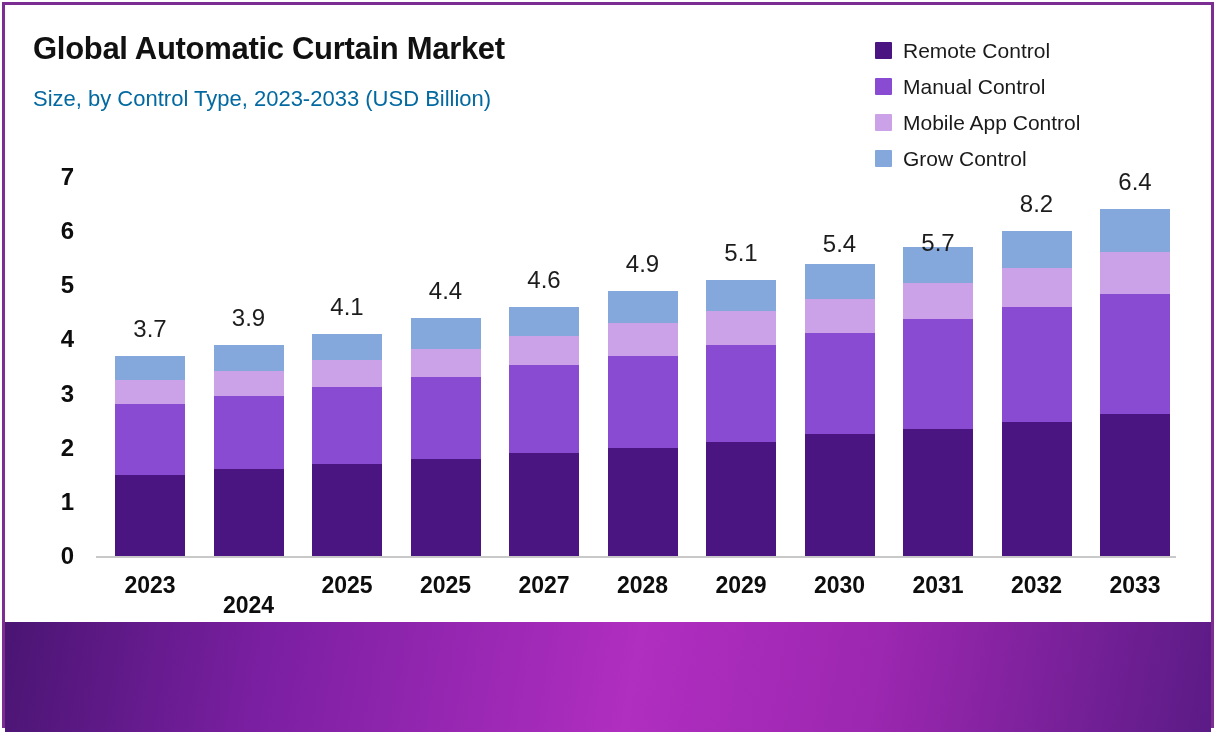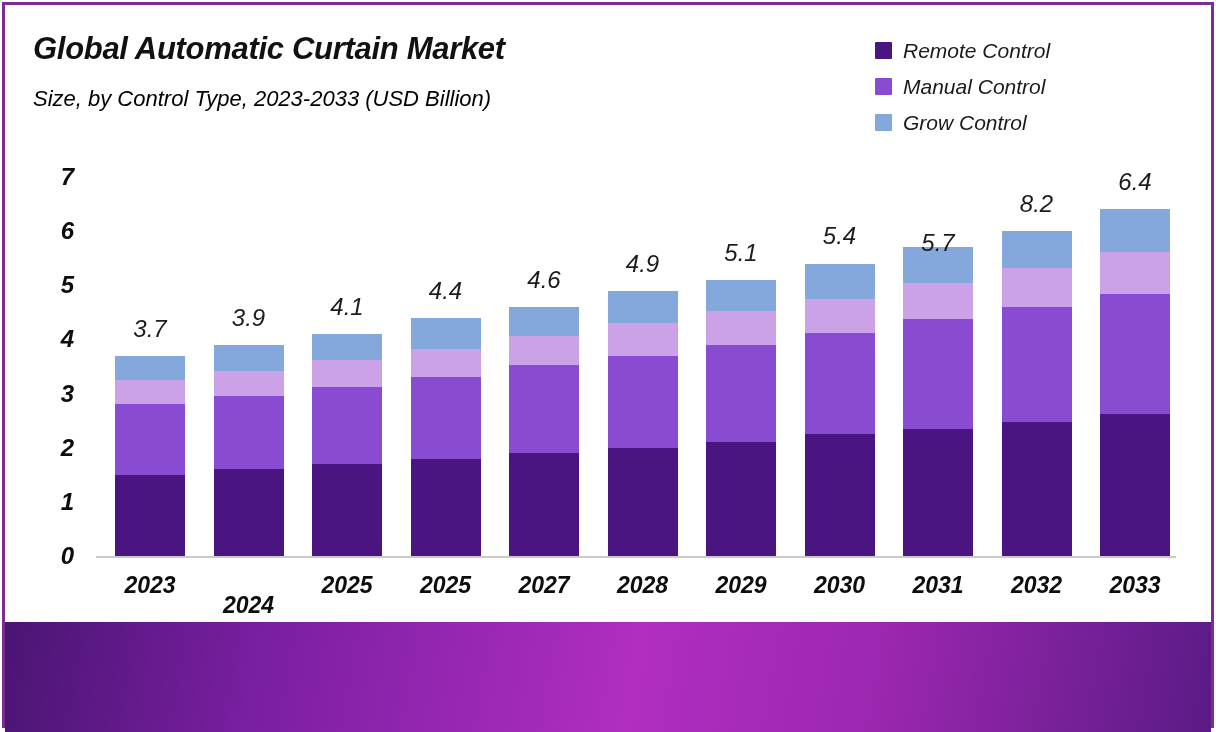--- a/index.html
+++ b/index.html
@@ -6,21 +6,20 @@
   html, body {
     width: 1216px; height: 732px;
     background: #ffffff;
     font-family: "Liberation Sans", sans-serif;
     overflow: hidden;
   }
   #root {
     position: relative;
     width: 1216px; height: 732px;
     background: #ffffff;
-    font-style: italic;
   }
   
   #frame {
     position: absolute;
     left: 2px; top: 2px;
     width: 1212px; height: 726px;
     border: 3px solid #7c2d91;
     pointer-events: none;
     z-index: 5;
   }
@@ -33,21 +32,21 @@
     font-weight: bold;
     letter-spacing: -0.3px;
     color: #111111;
     white-space: nowrap;
   }
   #subtitle {
     position: absolute;
     left: 33px; top: 86px;
     font-size: 22px;
     font-weight: 400;
-    color: #000000;
+    color: #0369a1;
     white-space: nowrap;
   }
 
   
   #legend {
     position: absolute;
     left: 875px; top: 36px;
     display: flex;
     flex-direction: column;
     gap: 7px;
@@ -178,20 +177,24 @@
   <div id="subtitle">Size, by Control Type, 2023-2033 (USD Billion)</div>
 
   <div id="legend">
       <div class="legend-row">
         <span class="legend-swatch" style="background: rgb(74, 21, 128);"></span>
         <span class="legend-label">Remote Control</span>
       </div>
       <div class="legend-row">
         <span class="legend-swatch" style="background: rgb(138, 75, 211);"></span>
         <span class="legend-label">Manual Control</span>
+      </div>
+      <div class="legend-row">
+        <span class="legend-swatch" style="background: rgb(203, 162, 232);"></span>
+        <span class="legend-label">Mobile App Control</span>
       </div>
       <div class="legend-row">
         <span class="legend-swatch" style="background: rgb(133, 168, 220);"></span>
         <span class="legend-label">Grow Control</span>
       </div>
     </div>
 
   <div id="plot">
     <div id="axis-line"></div>
   <div class="ytick" style="top: 556px;">0</div>
@@ -257,21 +260,21 @@
         <div class="seg" style="height: 113.7px; background: rgb(74, 21, 128);"></div>
       </div>
       <div class="bar-total" style="left: 741px; top: 238.871px;">5.1</div>
       <div class="xtick" style="left: 741px;">2029</div>
       <div class="bar" style="left: 804.5px; top: 263.629px; height: 292.371px;">
         <div class="seg" style="height: 35.1929px; background: rgb(133, 168, 220);"></div>
         <div class="seg" style="height: 34.11px; background: rgb(203, 162, 232);"></div>
         <div class="seg" style="height: 101.247px; background: rgb(138, 75, 211);"></div>
         <div class="seg" style="height: 121.821px; background: rgb(74, 21, 128);"></div>
       </div>
-      <div class="bar-total" style="left: 839.5px; top: 222px;">5.4</div>
+      <div class="bar-total" style="left: 839.5px; top: 230px;">5.4</div>
       <div class="xtick" style="left: 839.5px;">2030</div>
       <div class="bar" style="left: 903px; top: 247.386px; height: 308.614px;">
         <div class="seg" style="height: 35.1929px; background: rgb(133, 168, 220);"></div>
         <div class="seg" style="height: 36.8171px; background: rgb(203, 162, 232);"></div>
         <div class="seg" style="height: 109.369px; background: rgb(138, 75, 211);"></div>
         <div class="seg" style="height: 127.236px; background: rgb(74, 21, 128);"></div>
       </div>
       <div class="bar-total" style="left: 938px; top: 206.386px; margin-top: 23px;">5.7</div>
       <div class="xtick" style="left: 938px;">2031</div>
       <div class="bar" style="left: 1001.5px; top: 231.143px; height: 324.857px;">

